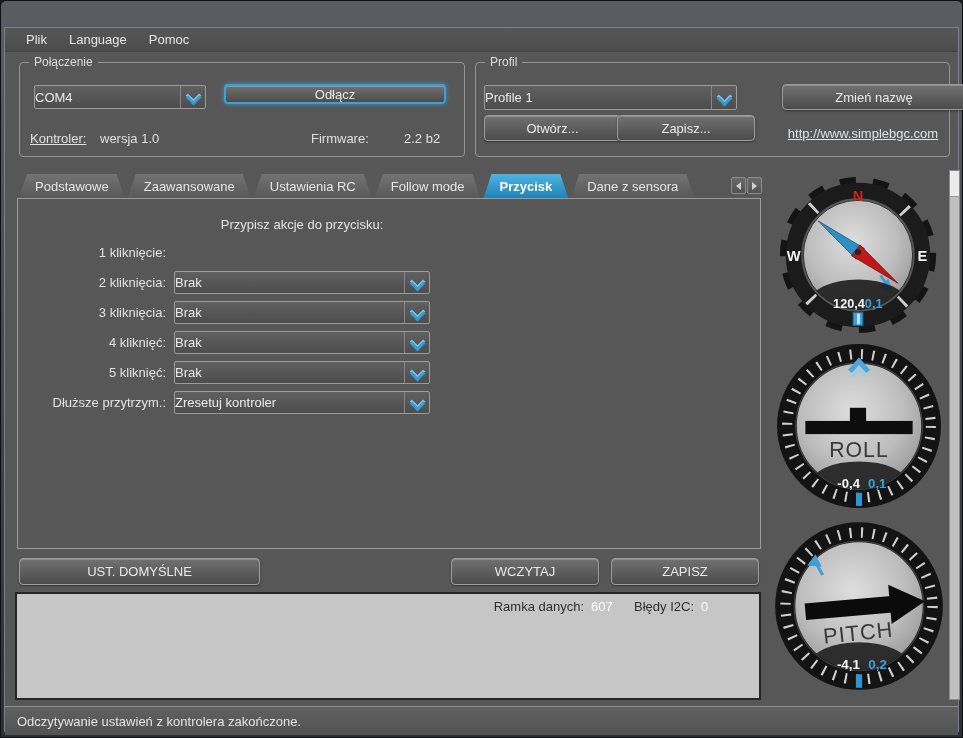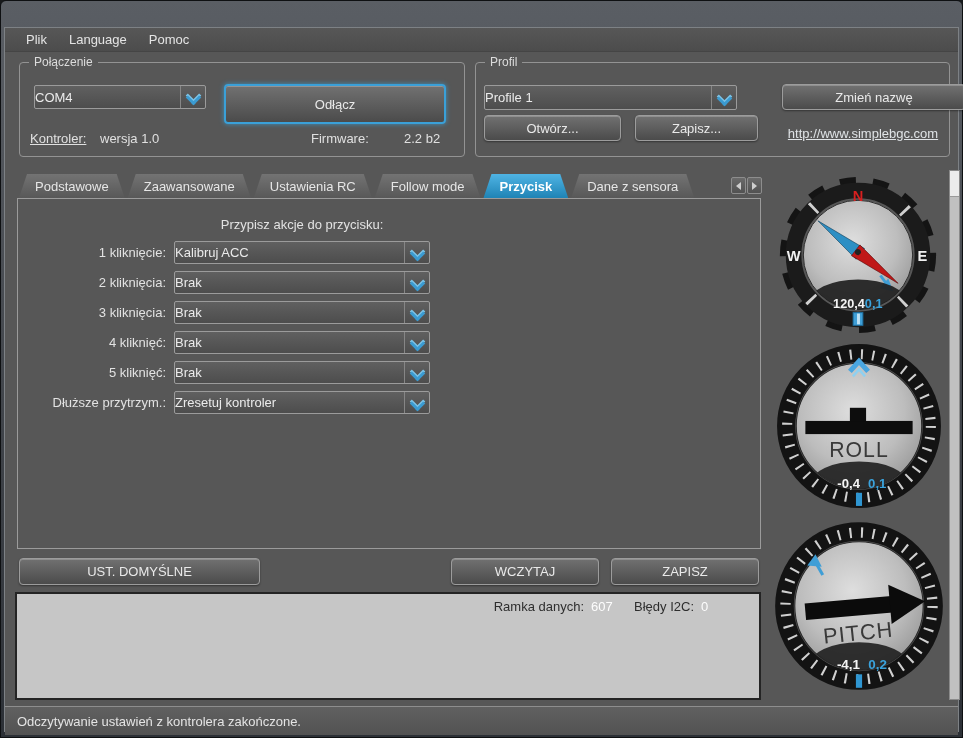--- a/index.html
+++ b/index.html
@@ -119,38 +119,38 @@
     <div class="app">
 
       <div class="group" style="left:14px; top:10px; width:446px; height:95px;">
         <span class="grp-title">Połączenie</span>
         <div class="select" style="left:14px; top:22px; width:172px; height:24px;">
           <span>COM4</span>
           <span class="sel-btn">
               <span class="chev"></span>
             </span>
         </div>
-        <div class="btn primary" style="left:204px; top:21px; width:222px; height:40px;">Odłącz</div>
+        <div class="btn primary" style="left:204px; top:21px; width:222px; height:20px;">Odłącz</div>
         <span class="lbl" style="left:10px; top:68px;text-decoration:underline;">Kontroler:</span>
         <span class="lbl" style="left:80px; top:68px;">wersja 1.0</span>
         <span class="lbl" style="left:291px; top:68px;">Firmware:</span>
         <span class="lbl" style="left:384px; top:68px;">2.2 b2</span>
       </div>
 
       <div class="group" style="left:470px; top:10px; width:475px; height:95px;">
         <span class="grp-title">Profil</span>
         <div class="select" style="left:8px; top:22px; width:253px; height:25px;">
           <span>Profile 1</span>
           <span class="sel-btn">
               <span class="chev"></span>
             </span>
         </div>
         <div class="btn" style="left:306px; top:21px; width:184px; height:26px;">Zmień nazwę</div>
         <div class="btn" style="left:8px; top:52px; width:137px; height:26px;">Otwórz...</div>
-        <div class="btn" style="left:159px; top:52px; width:123px; height:26px;">Zapisz...</div>
+        <div class="btn" style="left:141px; top:52px; width:138px; height:26px;">Zapisz...</div>
         <span class="link" style="left:306px; top:63px; width:162px; text-align:center;">http://www.simplebgc.com</span>
       </div>
 
       <div class="tabstrip">
         <div class="tab">Podstawowe</div>
         <div class="tab">Zaawansowane</div>
         <div class="tab">Ustawienia RC</div>
         <div class="tab">Follow mode</div>
         <div class="tab active">Przycisk</div>
         <div class="tab">Dane z sensora</div>
@@ -159,26 +159,20 @@
           <span class="tri-l"></span>
         </div>
       <div class="tabscroll" style="left:742px;">
           <span class="tri-r"></span>
         </div>
 
       <div class="tabpanel">
         <div class="form-header">Przypisz akcje do przycisku:</div>
 
         <span class="row-label" style="top:46px;">1 kliknięcie:</span>
-        <div class="select row-select" style="top:42px;">
-          <span>Kalibruj ACC</span>
-          <span class="sel-btn">
-              <span class="chev"></span>
-            </span>
-        </div>
 
         <span class="row-label" style="top:76px;">2 kliknięcia:</span>
         <div class="select row-select" style="top:72px;">
           <span>Brak</span>
           <span class="sel-btn">
               <span class="chev"></span>
             </span>
         </div>
 
         <span class="row-label" style="top:106px;">3 kliknięcia:</span>

